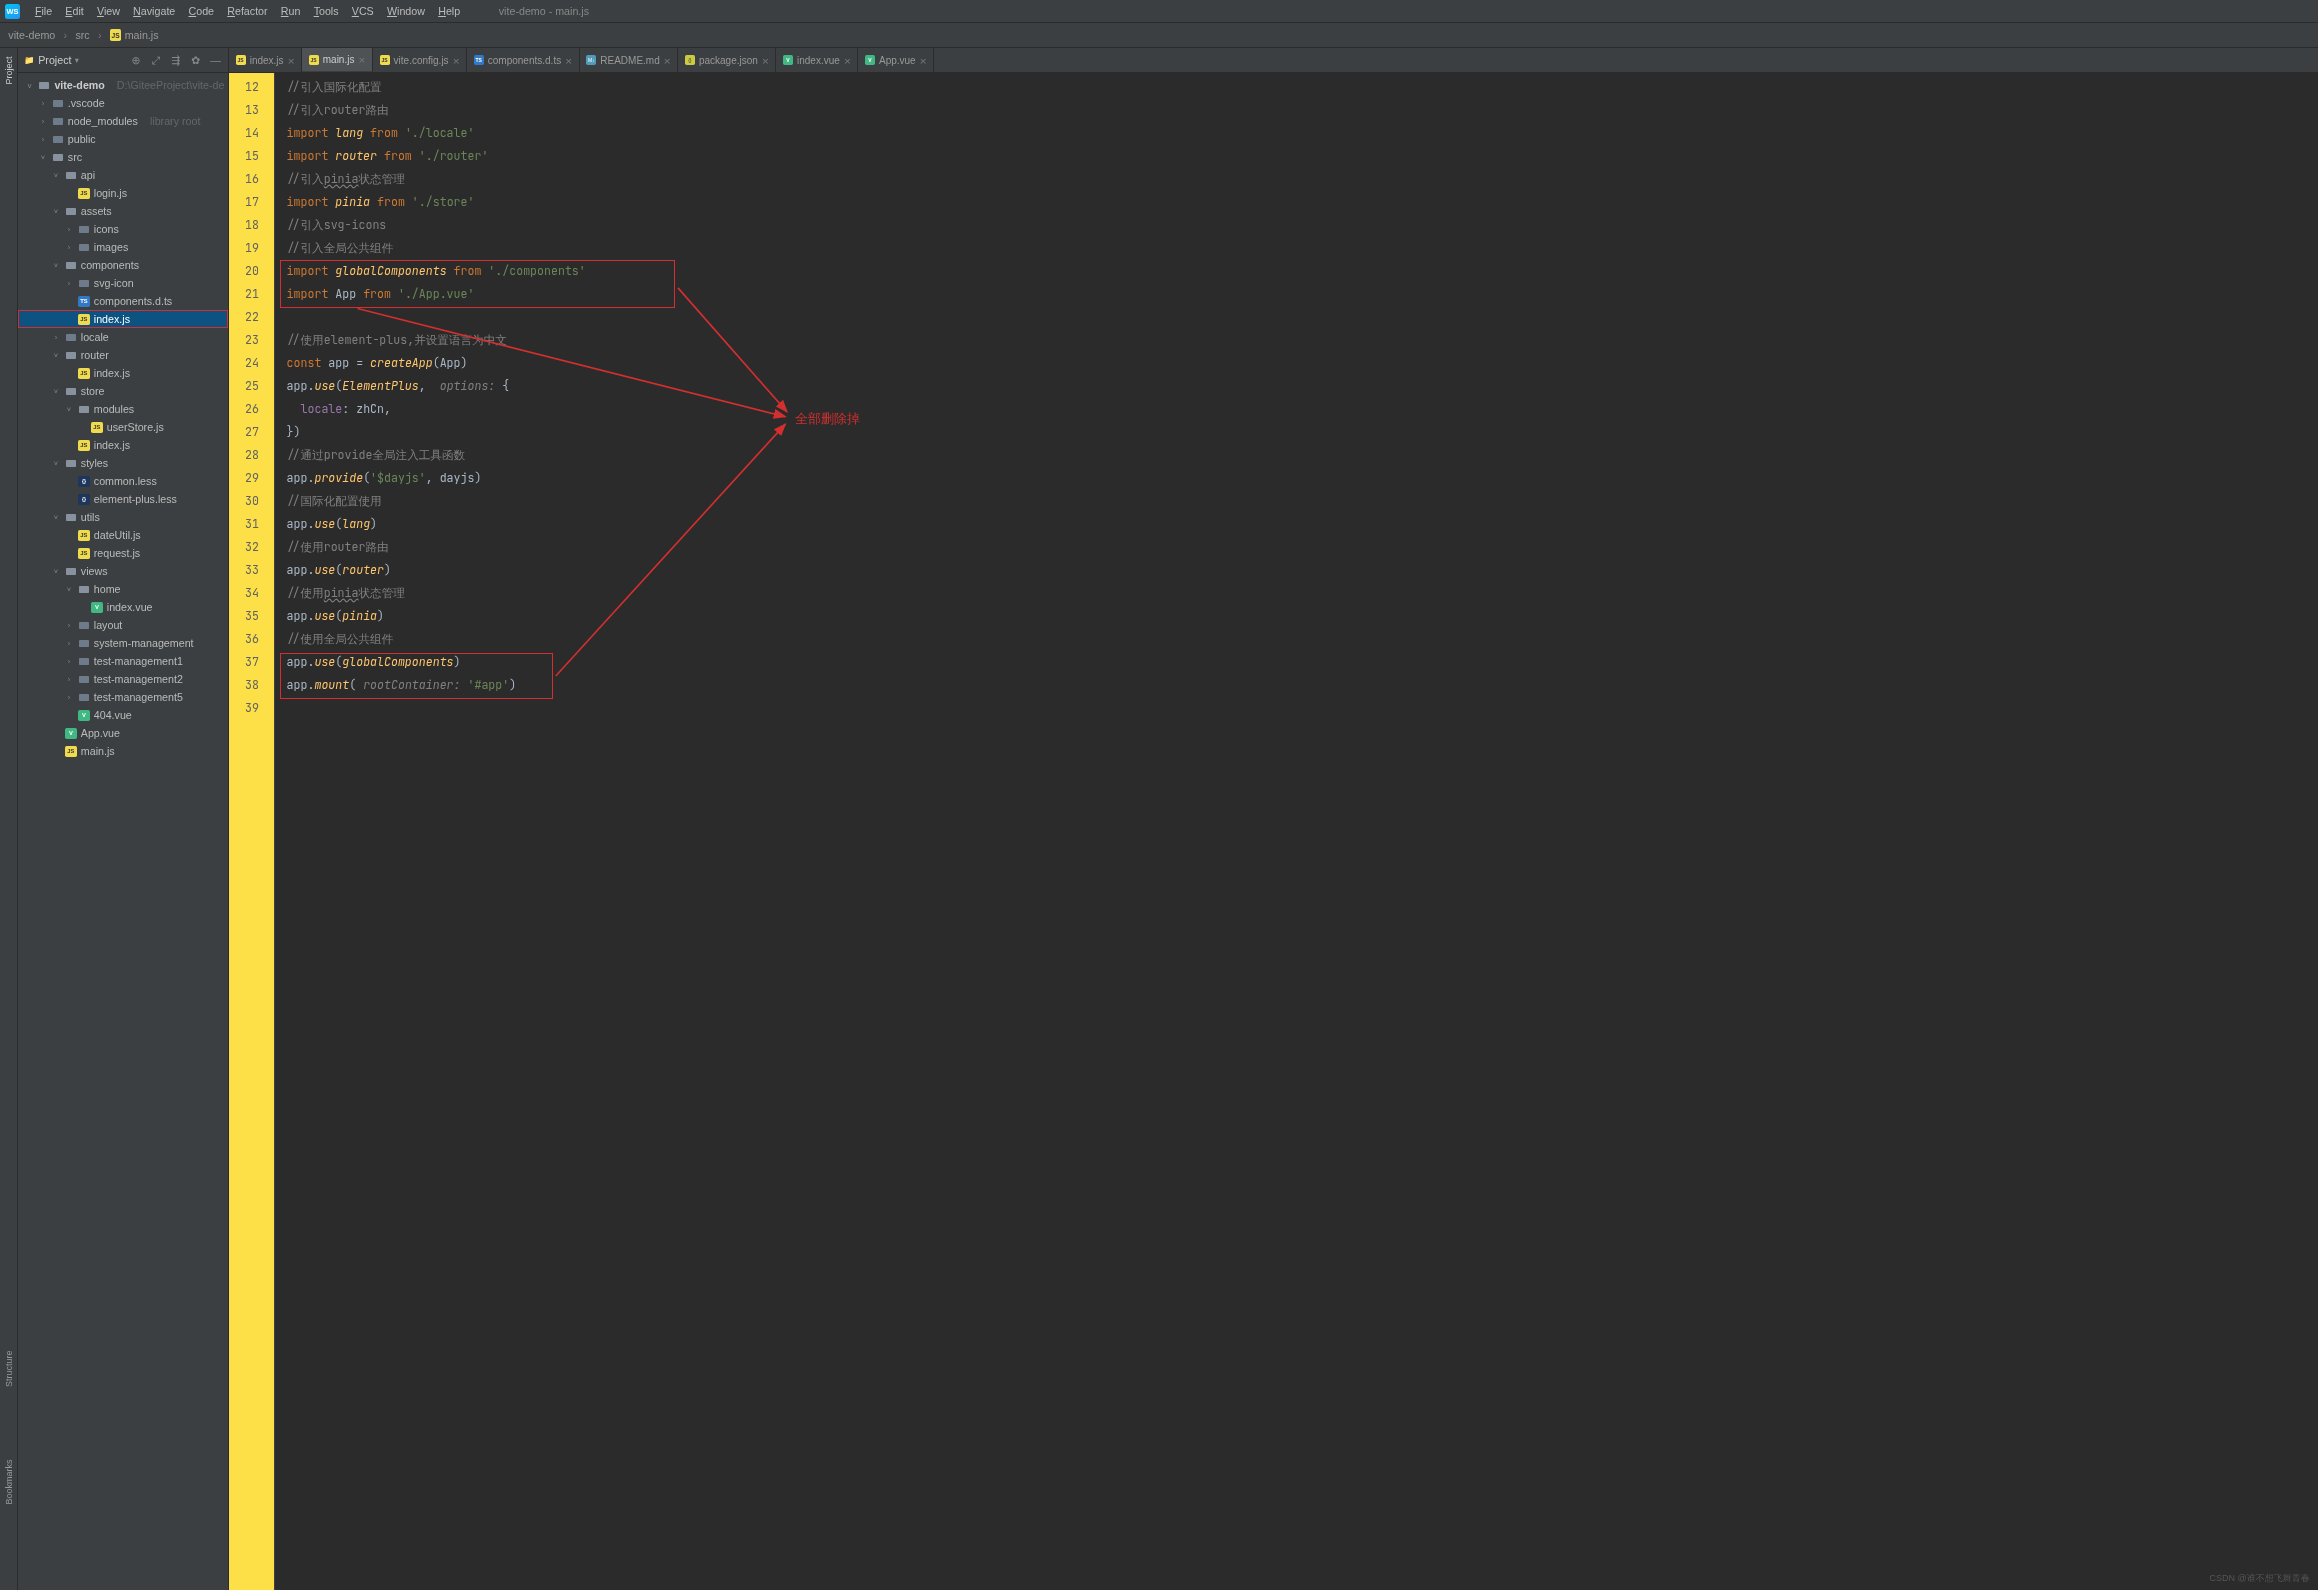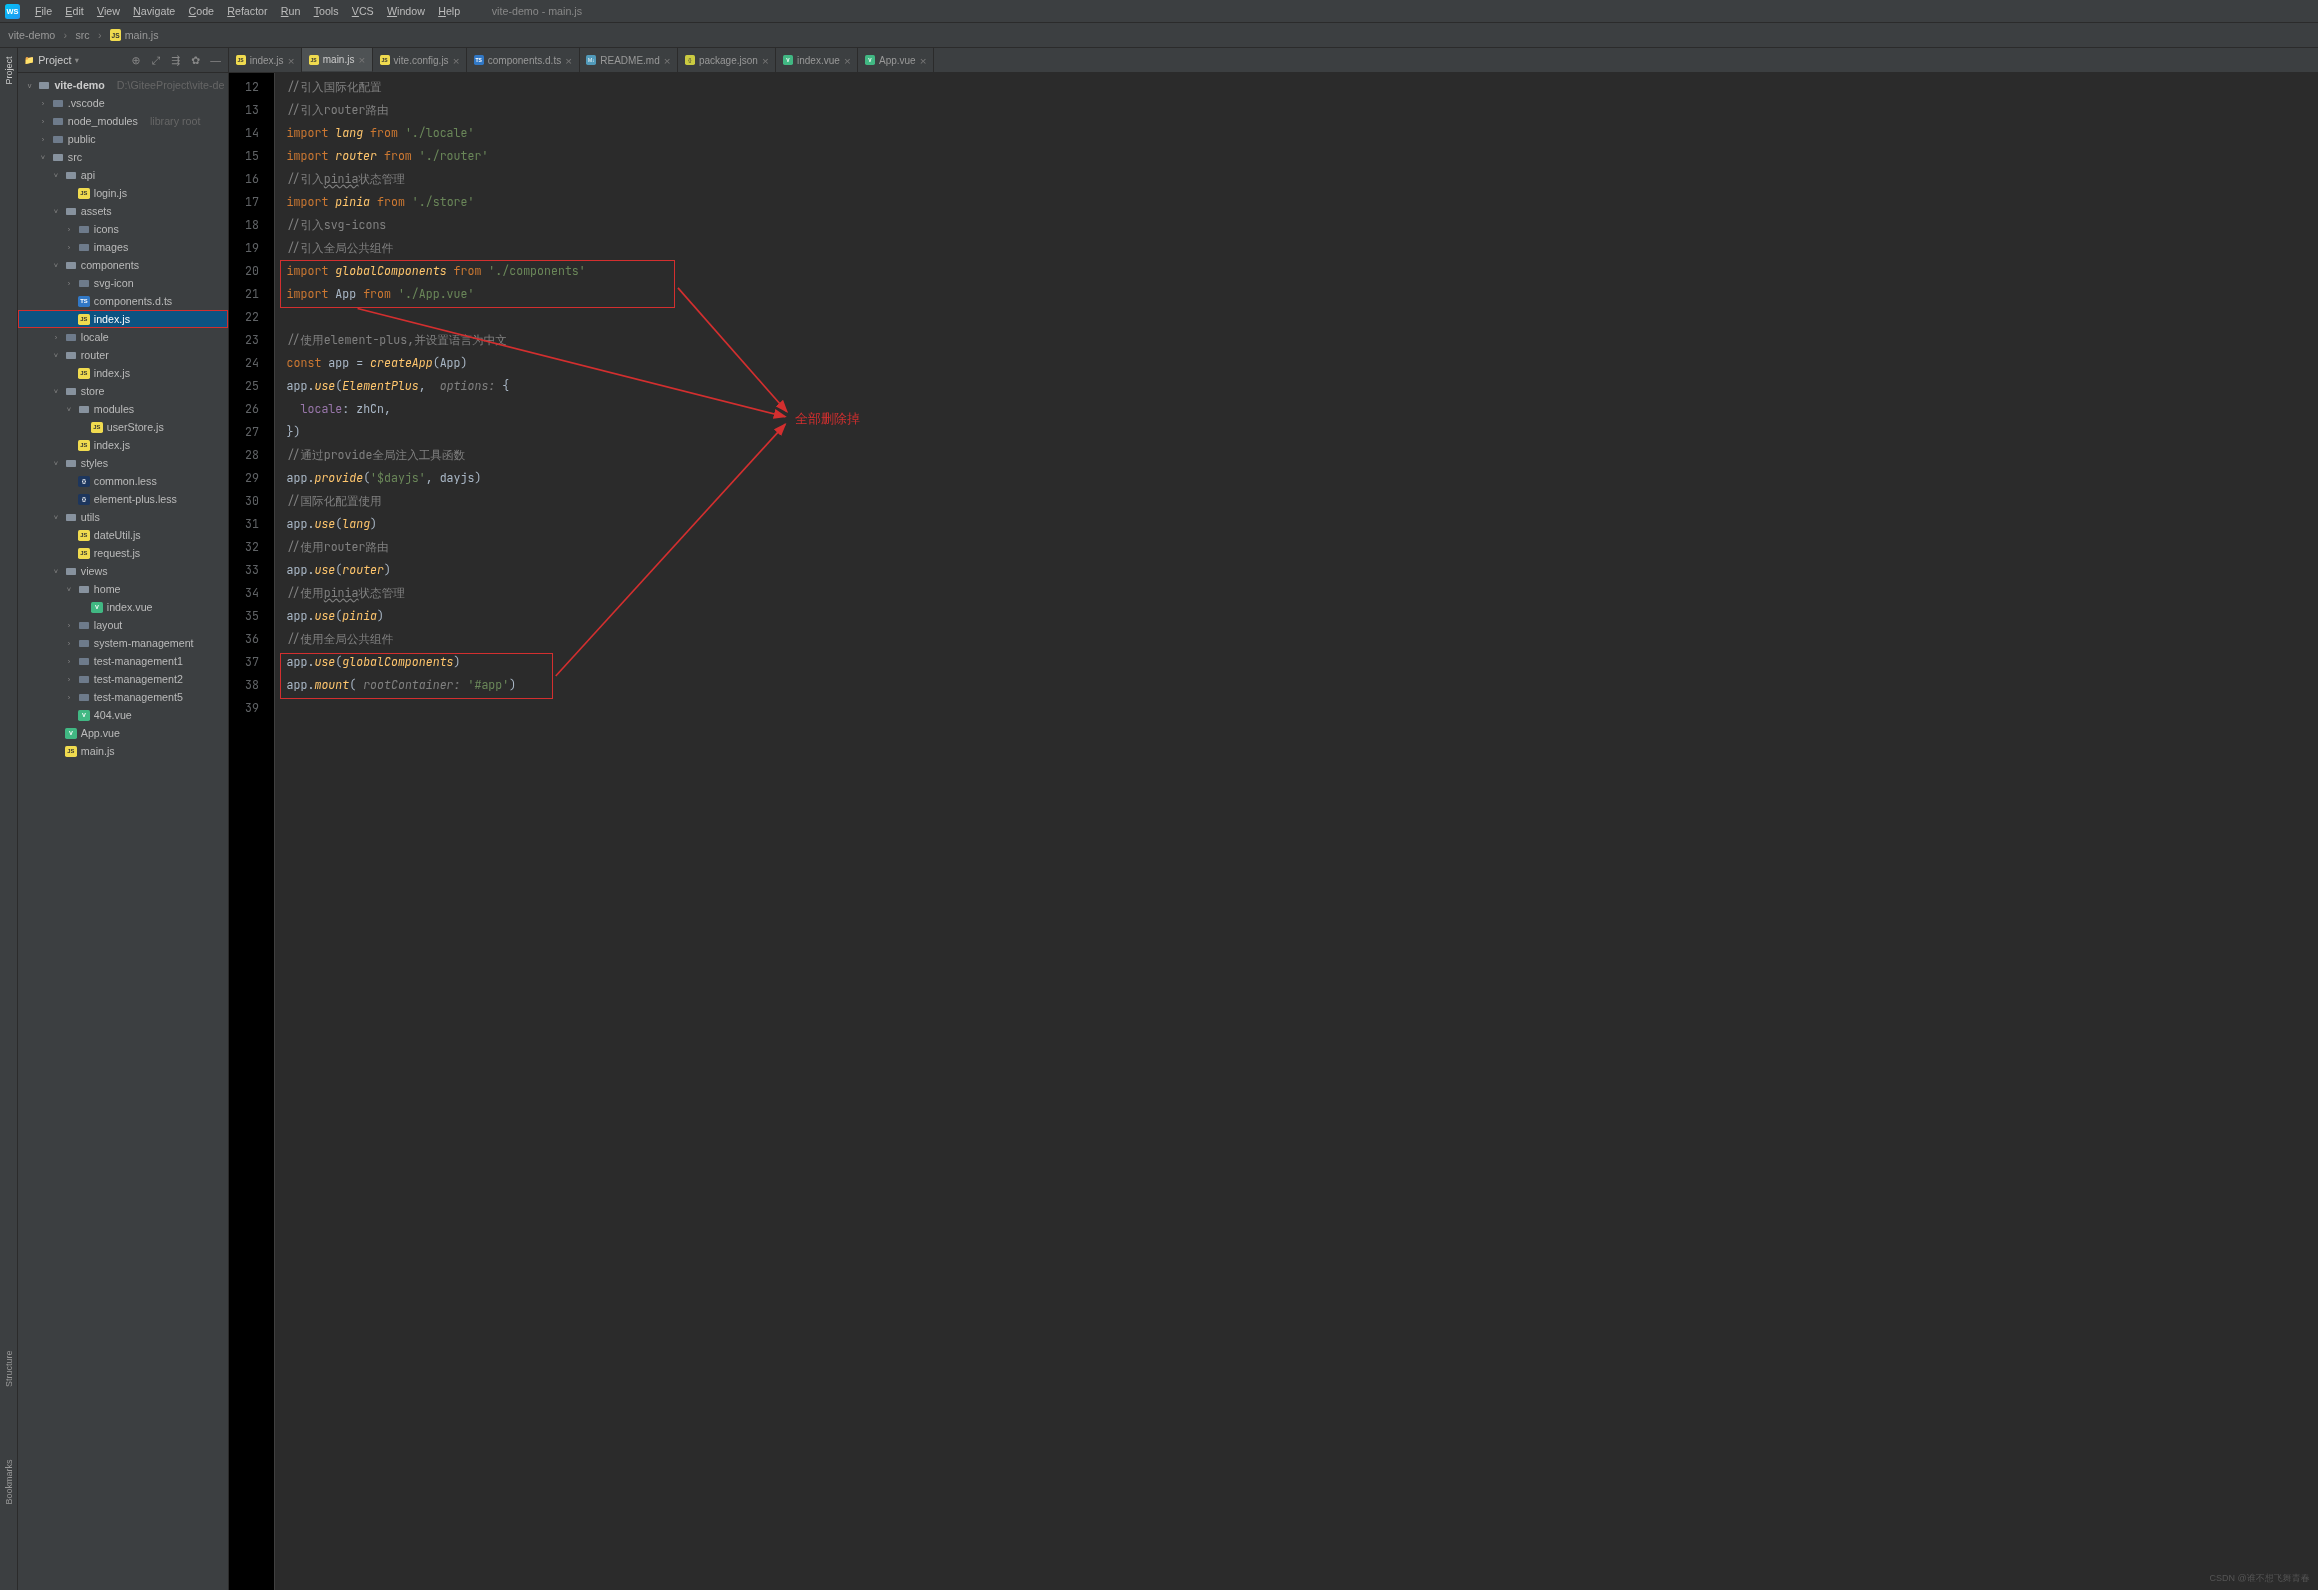--- a/index.html
+++ b/index.html
@@ -23,21 +23,21 @@
   width: 15px; height: 15px;
   background: linear-gradient(135deg, #00c4f5, #2196f3);
   border-radius: 2.5px;
   margin-right: 8.3px;
   display: flex; align-items: center; justify-content: center;
   color: #fff; font-weight: bold; font-size: 7.4px;
 }
 .menu-items { display: flex; gap: 0; }
 .menu-item { padding: 1.7px 6.6px; color: #bbbbbb; cursor: pointer; }
 .menu-item .ul { text-decoration: underline; }
-.win-title { margin-left: 25px; color: #888; }
+.win-title { margin-left: 32px; color: #888; }
 .navbar {
   background: #3c3f41;
   border-bottom: 0.8px solid #2b2b2b;
   height: 25px;
   display: flex;
   align-items: center;
   padding-left: 8.3px;
   color: #999;
 }
 .crumb { display: flex; align-items: center; gap: 3.3px; }
@@ -93,21 +93,21 @@
   display: flex; align-items: stretch; overflow: hidden;
 }
 .tab {
   display: flex; align-items: center; padding: 0 6.6px; gap: 4.1px;
   border-right: 0.8px solid #2b2b2b; font-size: 10px; color: #999; cursor: pointer;
 }
 .tab.active { background: #4e5254; color: #ccc; border-bottom: 1.7px solid #3c3f41; }
 .tab-close { color: #777; font-size: 11.6px; }
 .code-area { flex: 1; display: flex; overflow: auto; font-family: "JetBrains Mono", Consolas, monospace; font-size: 11.6px; position: relative; }
 .gutter {
-  width: 46px; background: #000000; border-right: 0.8px solid #404040;
+  width: 46px; background: #fde047; border-right: 0.8px solid #404040;
   text-align: right; color: #606366; padding-top: 1.7px; user-select: none;
 }
 .gutter div { height: 23px; line-height: 23px; padding-right: 15px; }
 .code { flex: 1; padding-top: 1.7px; position: relative; }
 .codeline { height: 23px; line-height: 23px; padding-left: 11.6px; white-space: pre; }
 .tok-kw { color: #cc7832; }
 .tok-str { color: #6a8759; }
 .tok-com { color: #808080; }
 .tok-ident { color: #a9b7c6; }
 .tok-func { color: #ffc66d; font-style: italic; }

